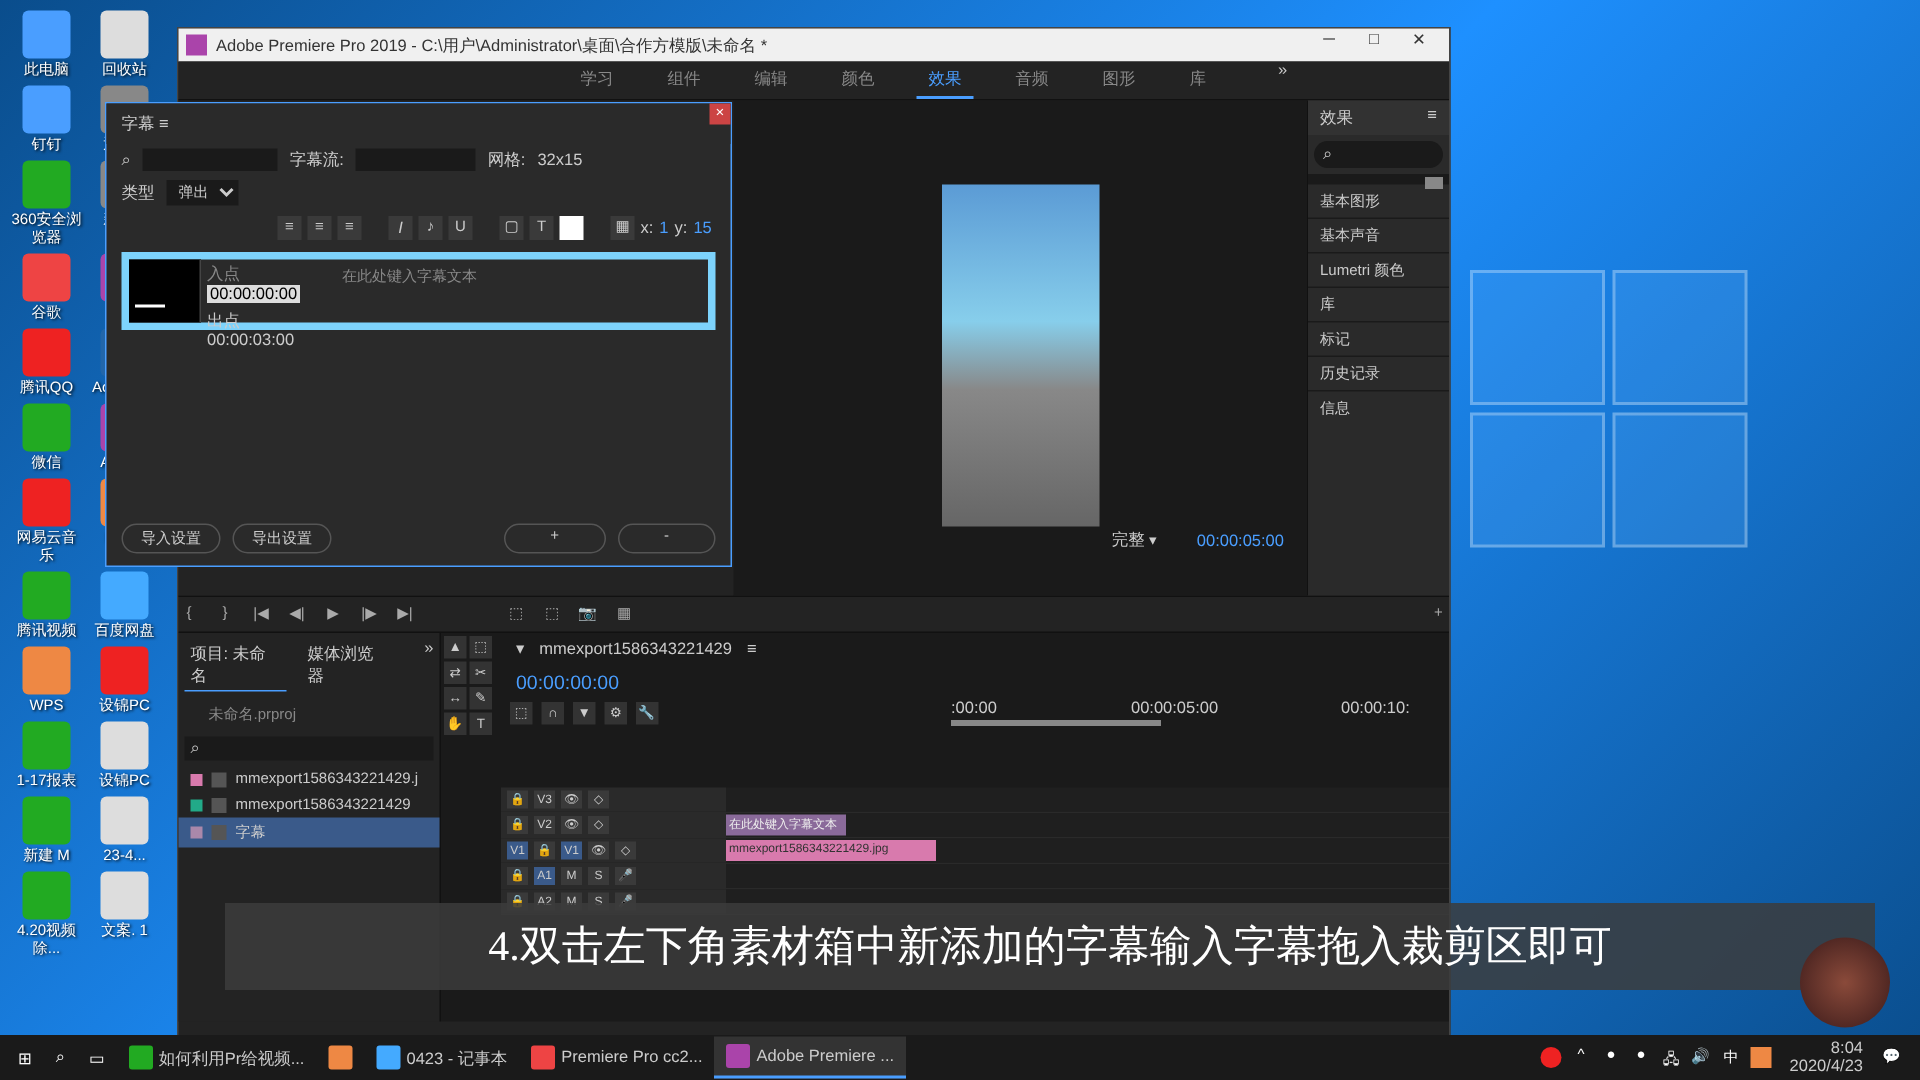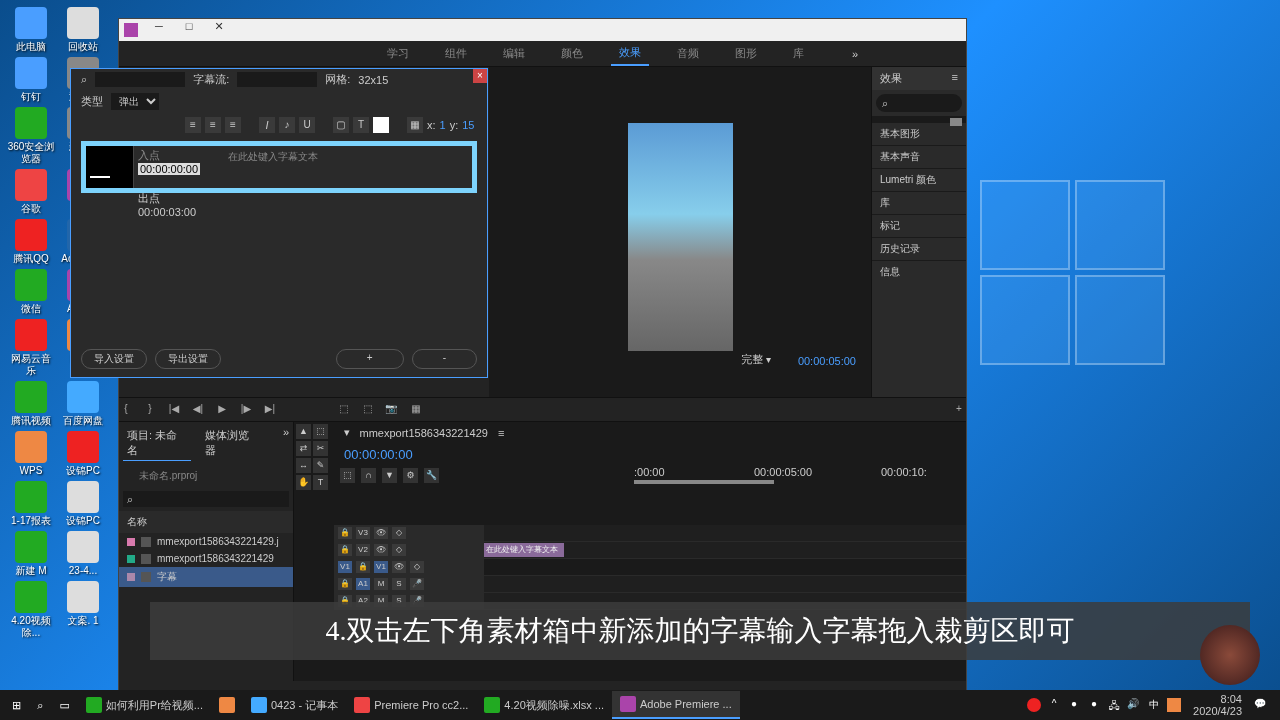--- a/index.html
+++ b/index.html
@@ -9,21 +9,21 @@
 .desktop-icons{position:absolute;left:5px;top:5px;width:110px}
 .di{width:48px;display:inline-block;text-align:center;margin:2px;vertical-align:top}
 .di .ico{width:32px;height:32px;margin:0 auto;background:#fff;border-radius:4px}
 .di .lbl{color:#fff;font-size:10px;text-shadow:1px 1px 2px #000;line-height:12px;margin-top:2px}
 .premiere-window{position:absolute;left:118px;top:18px;width:849px;height:682px;background:#232323;border:1px solid #444}
 .titlebar{height:22px;background:#f0f0f0;display:flex;align-items:center;padding:0 5px}
 .titlebar .title{color:#333;font-size:11px;flex:1}
 .titlebar .wbtn{width:30px;height:20px;text-align:center;color:#333;cursor:pointer}
 .menubar{height:20px;background:#f0f0f0;display:flex;padding:0 5px}
 .menubar .mi{padding:2px 6px;color:#333;font-size:11px}
-.workspace-tabs{height:26px;background:#232323;display:flex;align-items:center;padding:0 10px;gap:20px;border-bottom:1px solid #111}
+.workspace-tabs{height:26px;background:#232323;display:flex;padding:0 10px;gap:20px;border-bottom:1px solid #111}
 .workspace-tabs .wt{color:#888;font-size:11px;padding:4px 8px}
 .workspace-tabs .wt.active{color:#4a9eff;border-bottom:2px solid #4a9eff}
 .main-area{display:flex;height:330px}
 .left-panel{width:370px;background:#232323;position:relative}
 .program-monitor{flex:1;background:#1a1a1a;display:flex;flex-direction:column;align-items:center;justify-content:center;position:relative}
 .video-preview{width:105px;height:228px;background:linear-gradient(to bottom,#5b9bd5 0%,#87ceeb 40%,#888 60%,#666 100%);position:relative;margin-top:10px}
 .effects-panel{width:95px;background:#2a2a2a;border-left:1px solid #111}
 .ep-header{padding:4px 8px;background:#323232;font-size:11px;display:flex;justify-content:space-between}
 .ep-search{margin:4px;height:18px;background:#1a1a1a;border-radius:9px;display:flex;align-items:center;padding:0 6px}
 .ep-item{padding:3px 8px;font-size:10px;cursor:pointer;display:flex;align-items:center;gap:4px}
@@ -63,21 +63,21 @@
 .sd-row{display:flex;align-items:center;padding:3px 10px;gap:8px;font-size:10px}
 .sd-row input,.sd-row select{background:#1a1a1a;border:none;color:#ccc;padding:2px 4px;font-size:10px}
 .sd-toolbar{display:flex;gap:4px;padding:4px 10px;align-items:center}
 .sd-tbtn{width:16px;height:16px;background:#3a3a3a;text-align:center;font-size:10px;line-height:16px}
 .sd-swatch{width:16px;height:16px;background:#fff}
 .sd-entry{display:flex;margin:4px 10px;border:5px solid #7dd3fc;height:52px}
 .sd-thumb{width:48px;background:#000;border-right:1px solid #444}
 .sd-times{width:90px;padding:2px 4px;font-size:9px}
 .sd-times .in{color:#888}
 .sd-times .tc{background:#ddd;color:#000;padding:0 2px;display:inline-block}
-.sd-times .out{color:#4a9eff;margin-top:16px}
+.sd-times .out{color:#4a9eff;margin-top:4px}
 .sd-text{flex:1;padding:4px;color:#888;font-size:10px}
 .sd-footer{position:absolute;bottom:8px;width:100%;display:flex;padding:0 10px;gap:8px}
 .sd-fbtn{padding:2px 12px;border:1px solid #555;border-radius:10px;font-size:10px}
 .caption-overlay{position:absolute;bottom:60px;left:150px;right:30px;background:rgba(60,60,60,0.85);padding:10px 20px;text-align:center}
 .caption-overlay .txt{font-size:28px;color:#fff;font-family:"KaiTi","STKaiti",serif}
 .taskbar{position:absolute;bottom:0;left:0;right:0;height:30px;background:#1a1a1a;display:flex;align-items:center;padding:0 4px}
 .tb-item{height:28px;padding:0 8px;display:flex;align-items:center;gap:4px;font-size:10px;color:#fff}
 .tb-item.active{background:#333;border-bottom:2px solid #4a9eff}
 .tb-ico{width:16px;height:16px;background:#888;border-radius:2px}
 .tb-tray{margin-left:auto;display:flex;align-items:center;gap:6px;padding:0 8px}
@@ -95,20 +95,21 @@
   <div class="sq" style="left:95px;top:0;width:90px;height:90px"></div>
   <div class="sq" style="left:0;top:95px;width:90px;height:90px"></div>
   <div class="sq" style="left:95px;top:95px;width:90px;height:90px"></div>
 </div>
 
 <div class="desktop-icons" id="desktop-icons"><div class="di"><div class="ico" style="background:#4a9eff"></div><div class="lbl">此电脑</div></div><div class="di"><div class="ico" style="background:#ddd"></div><div class="lbl">回收站</div></div><div class="di"><div class="ico" style="background:#4a9eff"></div><div class="lbl">钉钉</div></div><div class="di"><div class="ico" style="background:#888"></div><div class="lbl">通道...</div></div><div class="di"><div class="ico" style="background:#2a2"></div><div class="lbl">360安全浏览器</div></div><div class="di"><div class="ico" style="background:#888"></div><div class="lbl">新建...</div></div><div class="di"><div class="ico" style="background:#e44"></div><div class="lbl">谷歌</div></div><div class="di"><div class="ico" style="background:#a4a"></div><div class="lbl">Ac...</div></div><div class="di"><div class="ico" style="background:#e22"></div><div class="lbl">腾讯QQ</div></div><div class="di"><div class="ico" style="background:#26a"></div><div class="lbl">Ac Phot...</div></div><div class="di"><div class="ico" style="background:#2a2"></div><div class="lbl">微信</div></div><div class="di"><div class="ico" style="background:#a4a"></div><div class="lbl">AfterFx</div></div><div class="di"><div class="ico" style="background:#e22"></div><div class="lbl">网易云音乐</div></div><div class="di"><div class="ico" style="background:#e84"></div><div class="lbl">Pow...</div></div><div class="di"><div class="ico" style="background:#2a2"></div><div class="lbl">腾讯视频</div></div><div class="di"><div class="ico" style="background:#4af"></div><div class="lbl">百度网盘</div></div><div class="di"><div class="ico" style="background:#e84"></div><div class="lbl">WPS</div></div><div class="di"><div class="ico" style="background:#e22"></div><div class="lbl">设锦PC</div></div><div class="di"><div class="ico" style="background:#2a2"></div><div class="lbl">1-17报表</div></div><div class="di"><div class="ico" style="background:#ddd"></div><div class="lbl">设锦PC</div></div><div class="di"><div class="ico" style="background:#2a2"></div><div class="lbl">新建 M</div></div><div class="di"><div class="ico" style="background:#ddd"></div><div class="lbl">23-4...</div></div><div class="di"><div class="ico" style="background:#2a2"></div><div class="lbl">4.20视频除...</div></div><div class="di"><div class="ico" style="background:#ddd"></div><div class="lbl">文案. 1</div></div></div>
 
 <div class="premiere-window">
   <div class="titlebar">
     <span style="width:14px;height:14px;background:#a4a;margin-right:6px"></span>
+    <span class="title">Adobe Premiere Pro 2019 - C:\用户\Administrator\桌面\合作方模版\未命名 *</span>
     <span class="wbtn">─</span>
     <span class="wbtn">□</span>
     <span class="wbtn">✕</span>
   </div>
   <div class="workspace-tabs" id="workspace-tabs">
     <span style="flex:0 0 230px"></span>
   <span class="wt">学习</span>
       <span class="wt">组件</span>
       <span class="wt">编辑</span>
       <span class="wt">颜色</span>
@@ -171,21 +172,20 @@
       <div class="pp-tabs">
         <span class="ppt active">项目: 未命名</span>
         <span class="ppt">媒体浏览器</span>
         <span style="flex:1"></span>
           <span>»</span>
       </div>
       <div class="pp-name">未命名.prproj</div>
       <div class="pp-search">
           <span>⌕</span>
         </div>
-      <div class="pp-header">名称</div>
       <div id="project-items">
           <div class="pp-item"><span class="pp-chip" style="background:#d87aad"></span><span style="width:10px;height:10px;background:#555"></span>mmexport1586343221429.j</div>
           <div class="pp-item"><span class="pp-chip" style="background:#2a8"></span><span style="width:10px;height:10px;background:#555"></span>mmexport1586343221429</div>
           <div class="pp-item" style="background: rgb(58, 90, 138);"><span class="pp-chip" style="background:#a8a"></span><span style="width:10px;height:10px;background:#555"></span>字幕</div>
         </div>
     </div>
 
     <div class="timeline-panel">
       <div class="tl-tools">
         <div class="tl-tool">▲</div>
@@ -208,21 +208,21 @@
           <div style="width:150px;display:flex;gap:6px;padding:2px 6px">
             <span class="tl-tool">⬚</span>
             <span class="tl-tool">∩</span>
             <span class="tl-tool">▼</span>
             <span class="tl-tool">⚙</span>
             <span class="tl-tool">🔧</span>
           </div>
           <div class="tl-ruler" style="flex:1">
             <span class="tick" style="left:0">:00:00</span>
             <span class="tick" style="left:120px">00:00:05:00</span>
-            <span class="tick" style="left:247px">00:00:10:</span>
+            <span class="tick" style="left:260px">00:00:10:</span>
             <div style="position:absolute;left:0;top:14px;width:140px;height:4px;background:#888"></div>
           </div>
         </div>
         <div style="height:40px"></div>
         <div class="tl-track">
           <div class="tl-track-head">
               <span class="th-btn">🔒</span>
               <span class="th-btn">V3</span>
               <span class="th-btn">👁</span>
               <span class="th-btn">◇</span>
@@ -240,20 +240,23 @@
               <div class="tl-clip sub" style="left:0;width:80px">在此处键入字幕文本</div>
             </div>
         </div>
         <div class="tl-track">
           <div class="tl-track-head">
               <span class="th-btn v1">V1</span>
               <span class="th-btn">🔒</span>
               <span class="th-btn v1">V1</span>
               <span class="th-btn">👁</span>
               <span class="th-btn">◇</span>
+            </div>
+          <div class="tl-track-content">
+              <div class="tl-clip vid" style="left:0;width:140px">mmexport1586343221429.jpg</div>
             </div>
         </div>
         <div class="tl-track">
           <div class="tl-track-head">
               <span class="th-btn">🔒</span>
               <span class="th-btn v1">A1</span>
               <span class="th-btn">M</span>
               <span class="th-btn">S</span>
               <span class="th-btn">🎤</span>
             </div>
@@ -269,20 +272,21 @@
             </div>
           <div class="tl-track-content"></div>
         </div>
       </div>
     </div>
   </div>
 </div>
 
 <div class="subtitle-dialog">
   <div class="sd-close">×</div>
+  <div class="sd-title"><span>字幕</span> <span>≡</span></div>
   <div class="sd-row">
     <span>⌕</span>
     <input style="width: 90px;">
     <span>字幕流:</span>
     <input style="width: 80px;">
     <span>网格:</span>
     <span>32x15</span>
   </div>
   <div class="sd-row">
     <span>类型</span>
@@ -352,24 +356,20 @@
         <span class="tb-ico" style="background:#e84"></span>
       </div>
       <div class="tb-item">
         <span class="tb-ico" style="background:#4af"></span>
         <span>0423 - 记事本</span>
       </div>
       <div class="tb-item">
         <span class="tb-ico" style="background:#e44"></span>
         <span>Premiere Pro cc2...</span>
       </div>
-      <div class="tb-item">
-        <span class="tb-ico" style="background:#2a2"></span>
-        <span>4.20视频除噪.xlsx ...</span>
-      </div>
       <div class="tb-item active">
         <span class="tb-ico" style="background:#a4a"></span>
         <span>Adobe Premiere ...</span>
       </div>
     </div>
   <div class="tb-tray">
     <span class="ti" style="background:#e22;border-radius:50%"></span>
     <span class="ti">^</span>
     <span class="ti">●</span>
     <span class="ti">●</span>

